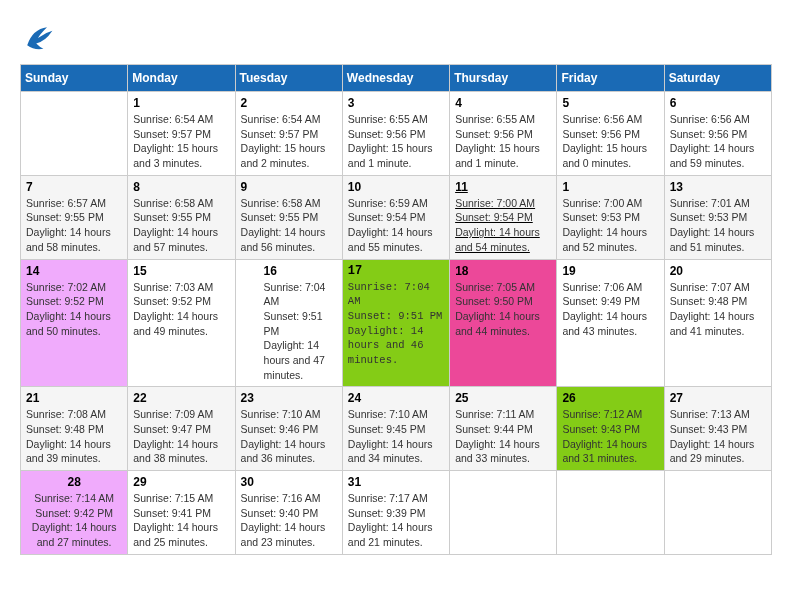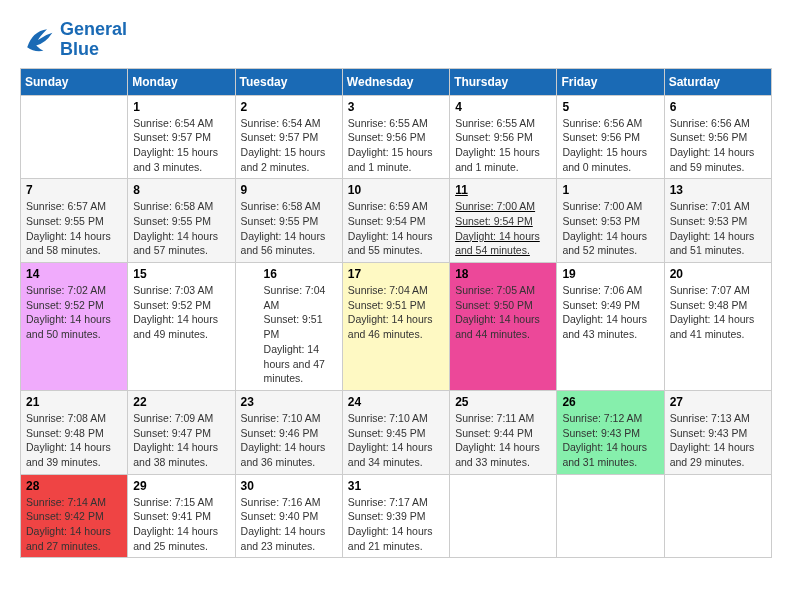--- a/index.html
+++ b/index.html
@@ -90,24 +90,20 @@
     }
   </style>
 </head>
 <body>
 
 <div class="header">
   <div class="logo">
     <svg class="logo-bird" viewBox="0 0 40 40" xmlns="http://www.w3.org/2000/svg">
       <path d="M8 28 Q14 10 30 8 Q22 16 20 20 Q28 14 36 12 Q28 24 18 26 Q22 30 26 32 Q16 34 8 28Z" fill="#1a6ab5"></path>
     </svg>
-    <div class="logo-text">
-      <div><span>General</span></div>
-      <div><span style="color:#1a6ab5;">Blue</span></div>
-    </div>
   </div>
   <div class="title-block">
     <div class="month-title"></div>
     <div class="location-title"></div>
   </div>
 </div>
 
 <table class="calendar">
   <thead>
     <tr id="weekday-header">
@@ -248,21 +244,21 @@
         </div>
       </td>
         <td style="background: rgb(255, 255, 255); padding-left: 28px;">
         <span class="day-num">16</span>
         <div class="day-info">
           Sunrise: 7:04 AM<br>
           Sunset: 9:51 PM<br>
           Daylight: 14 hours and 47 minutes.
         </div>
       </td>
-        <td style="background: #fef9c3;">
+        <td style="background: #84cc16; font-family: Liberation Mono, monospace;">
         <span class="day-num">17</span>
         <div class="day-info">
           Sunrise: 7:04 AM<br>
           Sunset: 9:51 PM<br>
           Daylight: 14 hours and 46 minutes.
         </div>
       </td>
         <td style="background: #ec4899; margin-top: 26px;">
         <span class="day-num">18</span>
         <div class="day-info">
@@ -322,39 +318,39 @@
         </div>
       </td>
         <td style="background: rgb(245, 245, 245);">
         <span class="day-num">25</span>
         <div class="day-info">
           Sunrise: 7:11 AM<br>
           Sunset: 9:44 PM<br>
           Daylight: 14 hours and 33 minutes.
         </div>
       </td>
-        <td style="background: #86efac;">
+        <td style="background: #84cc16;">
         <span class="day-num">26</span>
         <div class="day-info">
           Sunrise: 7:12 AM<br>
           Sunset: 9:43 PM<br>
           Daylight: 14 hours and 31 minutes.
         </div>
       </td>
         <td style="background: rgb(245, 245, 245);">
         <span class="day-num">27</span>
         <div class="day-info">
           Sunrise: 7:13 AM<br>
           Sunset: 9:43 PM<br>
           Daylight: 14 hours and 29 minutes.
         </div>
       </td>
       </tr>
       <tr>
-        <td style="background: #ef4444;">
+        <td style="background: #f0abfc; text-align: center;">
         <span class="day-num">28</span>
         <div class="day-info">
           Sunrise: 7:14 AM<br>
           Sunset: 9:42 PM<br>
           Daylight: 14 hours and 27 minutes.
         </div>
       </td>
         <td style="background: rgb(255, 255, 255);">
         <span class="day-num">29</span>
         <div class="day-info">

